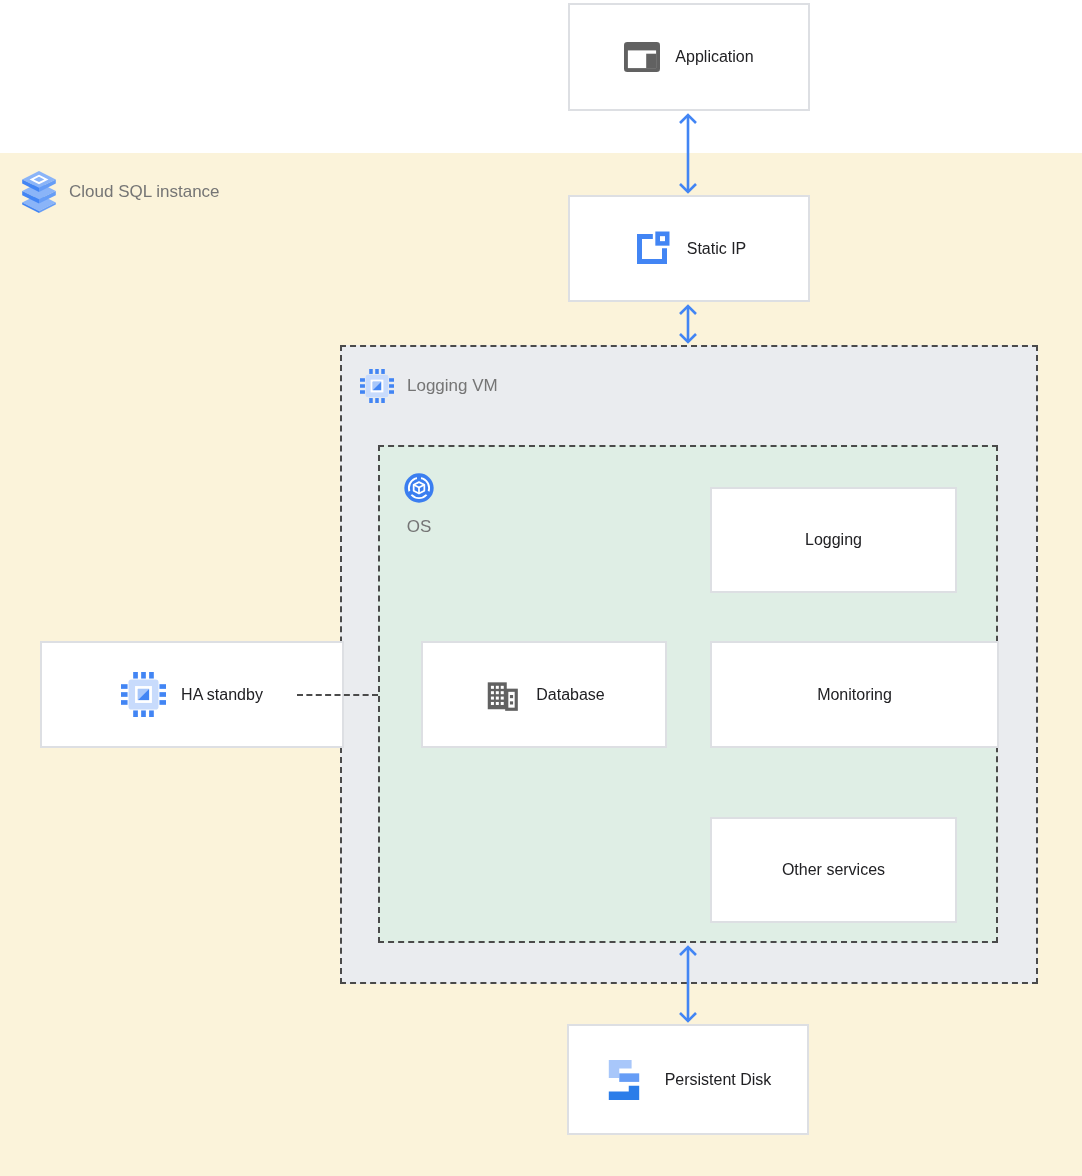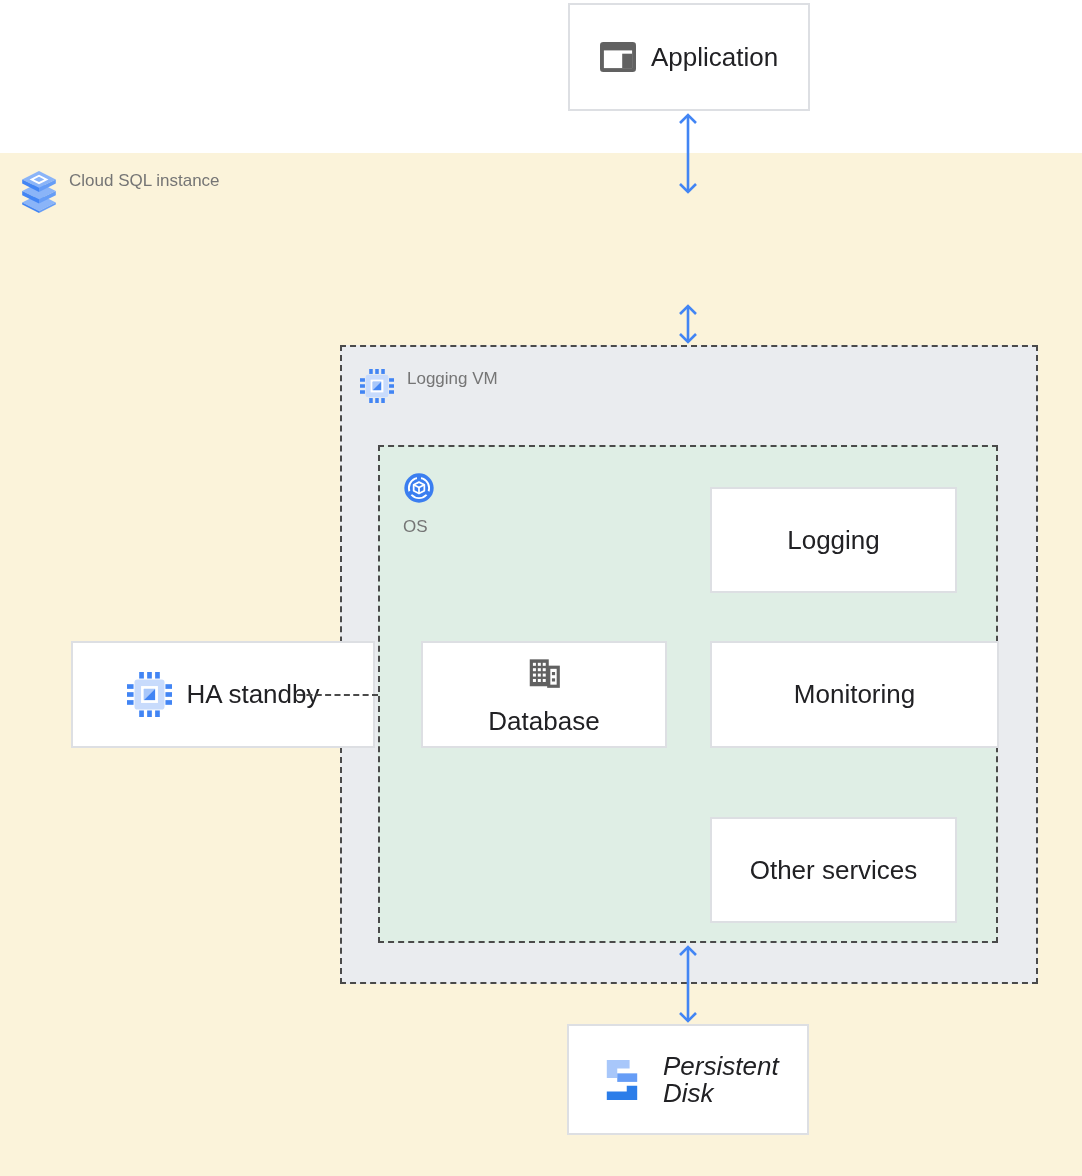--- a/index.html
+++ b/index.html
@@ -35,28 +35,28 @@
   }
   .node {
     position: absolute;
     background: #ffffff;
     border: 2px solid #dddfe3;
     box-sizing: border-box;
     display: flex;
     align-items: center;
     justify-content: center;
     gap: 15px;
-    font-size: 26px;
+    font-size: 16px;
     color: #212124;
   }
   .node .label { white-space: nowrap; }
   .zone-label {
     position: absolute;
     display: flex;
-    align-items: flex-start;
+    align-items: center;
     gap: 13px;
     font-size: 17px;
     color: #757575;
   }
   .arrow { position: absolute; }
   .connector-dashed {
     position: absolute;
     border-top: 2px dashed #4a4a4a;
     height: 0;
   }
@@ -154,30 +154,40 @@
   </div>
 
   <div class="arrow" style="left:675px; top:112px;">
     <svg width="26" height="83" viewBox="0 0 26 83" fill="none" stroke="#4285f4" stroke-width="2.6">
       <line x1="13" y1="5" x2="13" y2="78"></line>
       <polyline points="5,11 13,3 21,11"></polyline>
       <polyline points="5,72 13,80 21,72"></polyline>
     </svg>
   </div>
 
+  <div class="node" style="left:568px; top:195px; width:242px; height:107px;">
+    <span>
+      <svg width="40" height="40" viewBox="0 0 24 24">
+        <path d="M12.5 4.5 H4.5 V19.5 H19.5 V11.5" fill="none" stroke="#4285f4" stroke-width="3"></path>
+        <rect x="14" y="1.5" width="8.5" height="8.5" fill="#4285f4"></rect>
+        <rect x="16.8" y="4.3" width="3" height="3" fill="#ffffff"></rect>
+      </svg>
+    </span>
+    <span class="label">Static IP</span>
+  </div>
 
   <div class="arrow" style="left:675px; top:303px;">
     <svg width="26" height="42" viewBox="0 0 26 42" fill="none" stroke="#4285f4" stroke-width="2.6">
       <line x1="13" y1="5" x2="13" y2="37"></line>
       <polyline points="5,11 13,3 21,11"></polyline>
       <polyline points="5,31 13,39 21,31"></polyline>
     </svg>
   </div>
 
-  <div class="node" style="left:40px; top:641px; width:304px; height:107px;margin-left:31px;">
+  <div class="node" style="left:40px; top:641px; width:304px; height:107px;">
     <span>
       <svg width="45" height="45" viewBox="0 0 48 48">
         <g fill="#4285f4">
           <rect x="13" y="0" width="5" height="7"></rect>
             <rect x="21.5" y="0" width="5" height="7"></rect>
             <rect x="30" y="0" width="5" height="7"></rect>
           <rect x="13" y="41" width="5" height="7"></rect>
             <rect x="21.5" y="41" width="5" height="7"></rect>
             <rect x="30" y="41" width="5" height="7"></rect>
           <rect x="0" y="13" width="7" height="5"></rect>
@@ -191,21 +201,21 @@
         <rect x="15" y="15" width="18" height="18" fill="#ffffff"></rect>
         <rect x="18" y="18" width="12" height="12" fill="#4285f4"></rect>
         <polygon points="18,18 30,18 18,30" fill="#a8c7fa"></polygon>
       </svg>
     </span>
     <span class="label">HA standby</span>
   </div>
 
   <div class="connector-dashed" style="left:297px; top:694px; width:81px;"></div>
 
-  <div class="node" style="left:421px; top:641px; width:246px; height:107px;flex-direction:column;">
+  <div class="node" style="left:421px; top:641px; width:246px; height:107px;">
     <span>
       <svg width="38" height="38" viewBox="0 0 24 24">
         <rect x="3" y="4" width="12" height="17" fill="#616161"></rect>
         <g fill="#ffffff">
           <rect x="5" y="6.2" width="1.9" height="1.9"></rect>
             <rect x="8.1" y="6.2" width="1.9" height="1.9"></rect>
             <rect x="11.2" y="6.2" width="1.9" height="1.9"></rect>
           <rect x="5" y="9.6" width="1.9" height="1.9"></rect>
             <rect x="8.1" y="9.6" width="1.9" height="1.9"></rect>
             <rect x="11.2" y="9.6" width="1.9" height="1.9"></rect>
@@ -237,21 +247,21 @@
   </div>
 
   <div class="arrow" style="left:675px; top:944px;">
     <svg width="26" height="80" viewBox="0 0 26 80" fill="none" stroke="#4285f4" stroke-width="2.6">
       <line x1="13" y1="5" x2="13" y2="75"></line>
       <polyline points="5,11 13,3 21,11"></polyline>
       <polyline points="5,69 13,77 21,69"></polyline>
     </svg>
   </div>
 
-  <div class="node" style="left:567px; top:1024px; width:242px; height:111px; gap:22px;font-style:italic;">
+  <div class="node" style="left:567px; top:1024px; width:242px; height:111px; gap:22px;">
     <span>
       <svg width="38" height="50" viewBox="0 0 40 52">
         <path d="M4 5 h24 v9 h-13 v10 h-11 Z" fill="#a8c7fa"></path>
         <rect x="15" y="19" width="21" height="9" fill="#669df6"></rect>
         <path d="M4 47 v-9 h21 v-6 h11 v15 Z" fill="#2b7de9"></path>
       </svg>
     </span>
     <span class="label pd-label" style="white-space:normal;">Persistent Disk</span>
   </div>
 

